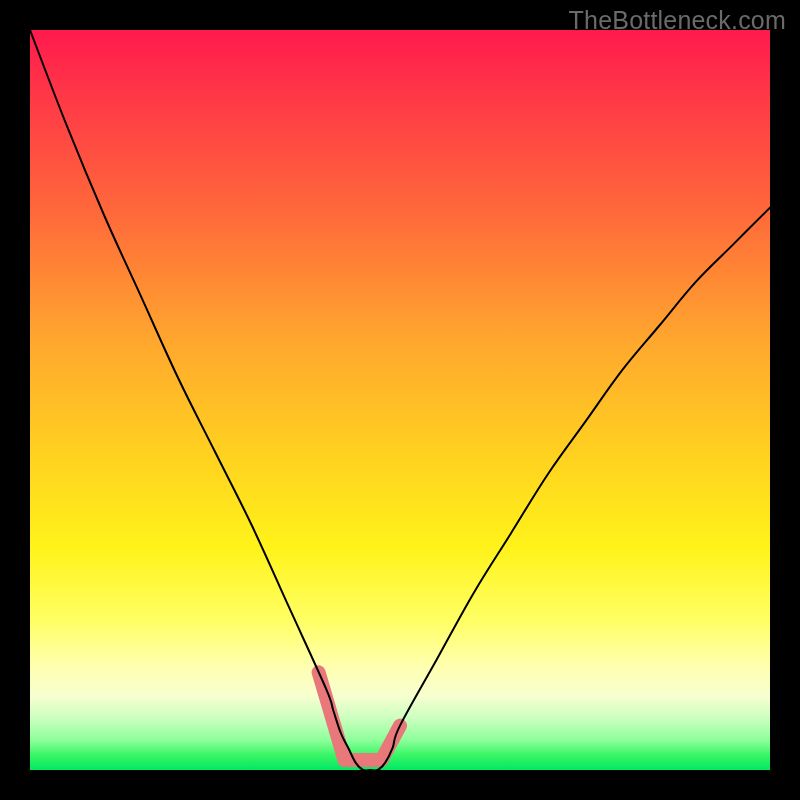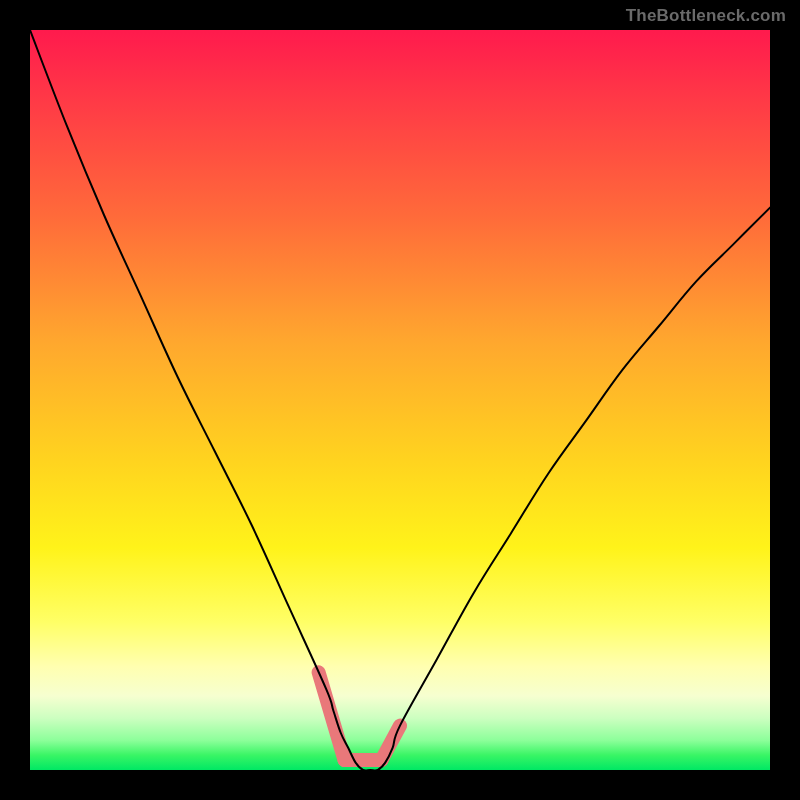--- a/index.html
+++ b/index.html
@@ -15,22 +15,22 @@
     position: relative;
     width: 800px;
     height: 800px;
     background: #000;
   }
   .watermark {
     position: absolute;
     top: 6px;
     right: 14px;
     color: #6a6a6a;
-    font-size: 17px;
-    font-weight: 700;
+    font-size: 25px;
+    font-weight: 400;
     letter-spacing: 0.2px;
     z-index: 10;
     user-select: none;
     margin-left: 13px;
   }
   .plot-area {
     position: absolute;
     left: 30px;
     top: 30px;
     width: 740px;

